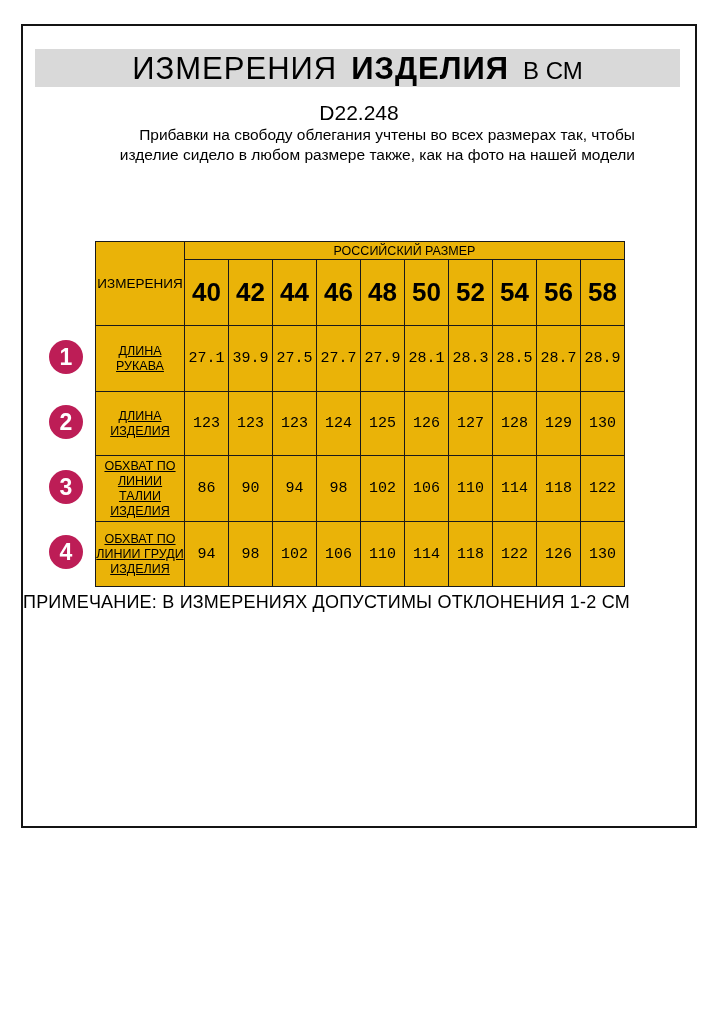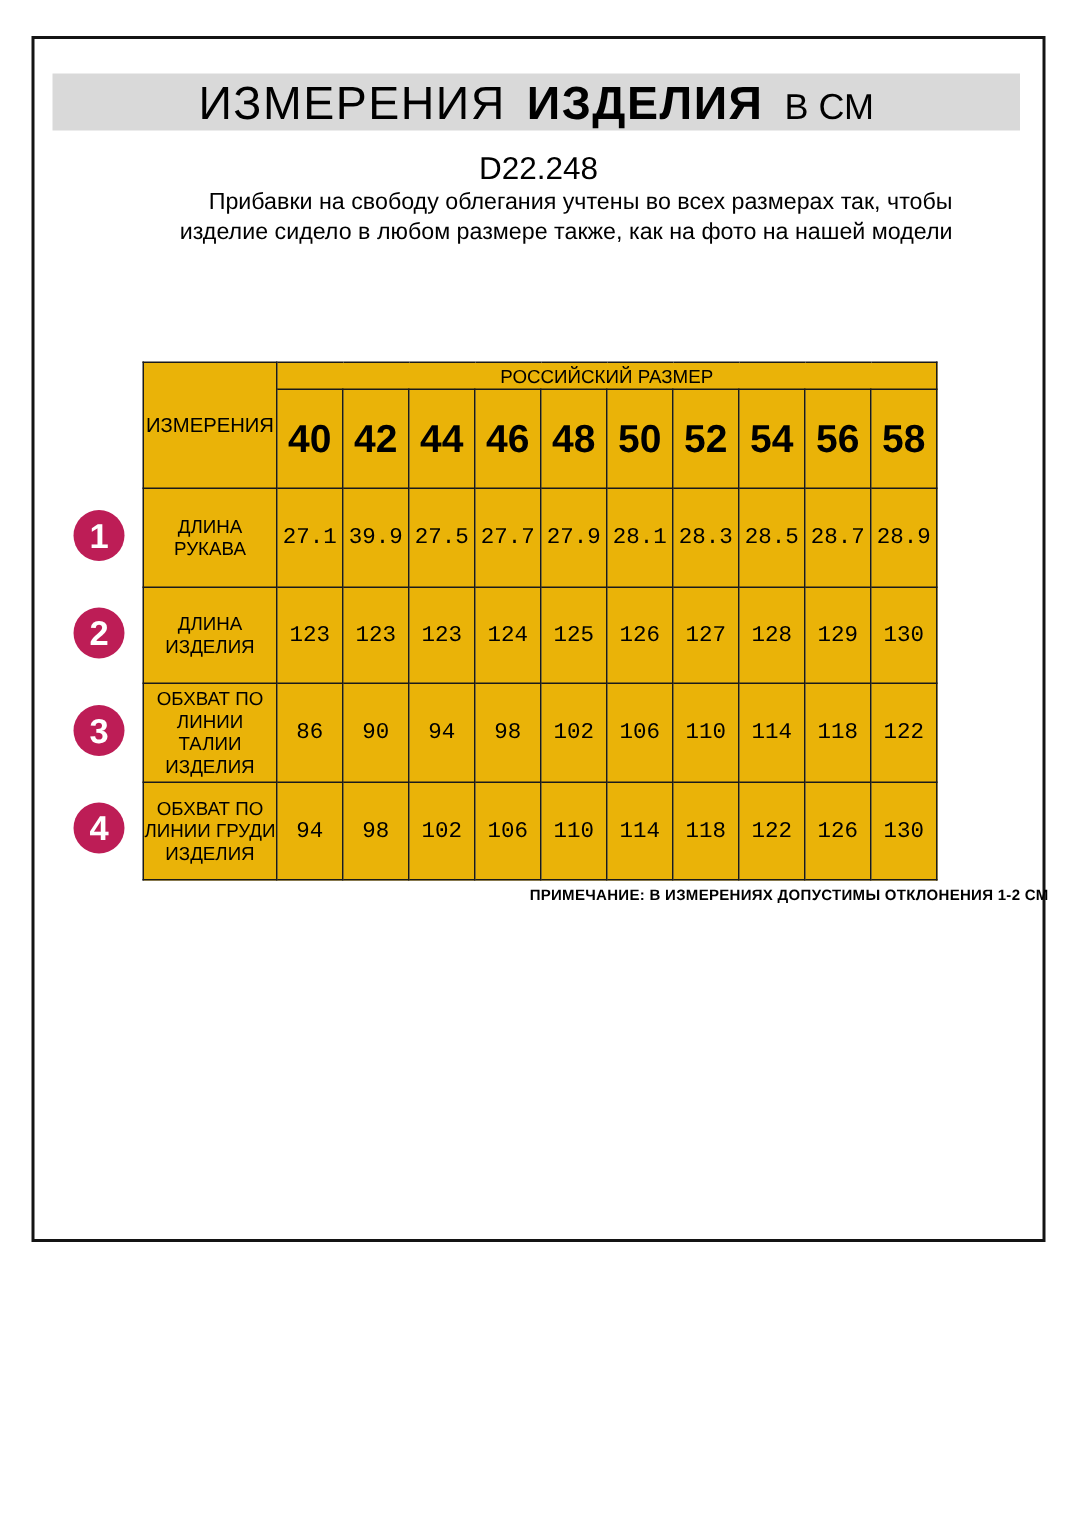--- a/index.html
+++ b/index.html
@@ -96,20 +96,21 @@
   .size-header {
     font-size: 26px;
     font-weight: 700;
     margin-left: 28px;
   }
   .meas-label {
     font-size: 12.5px;
     font-weight: 400;
     line-height: 15px;
     padding: 2px 3px;
+    text-decoration: underline;
   }
   .meas-value {
     font-size: 15px;
     font-weight: 400;
     font-family: Liberation Mono, monospace;
   }
   .row-marker {
     position: absolute;
     width: 34px; height: 34px;
     border-radius: 50%;
@@ -123,23 +124,23 @@
     line-height: 1;
   }
   .marker-1 { left: 26px; top: 314px; }
   .marker-2 { left: 26px; top: 379px; }
   .marker-3 { left: 26px; top: 444px; }
   .marker-4 { left: 26px; top: 509px; }
   .note {
     position: absolute;
     left: 0; top: 566px;
     width: 676px;
-    text-align: right;
-    font-size: 10px;
-    font-weight: 700;
+    text-align: left;
+    font-size: 18px;
+    font-weight: 400;
     letter-spacing: 0.2px;
   }
 </style>
 </head>
 <body>
 
 <div class="page-frame">
 
   <div class="title-bar">
     <span class="title-main">ИЗМЕРЕНИЯ</span>

